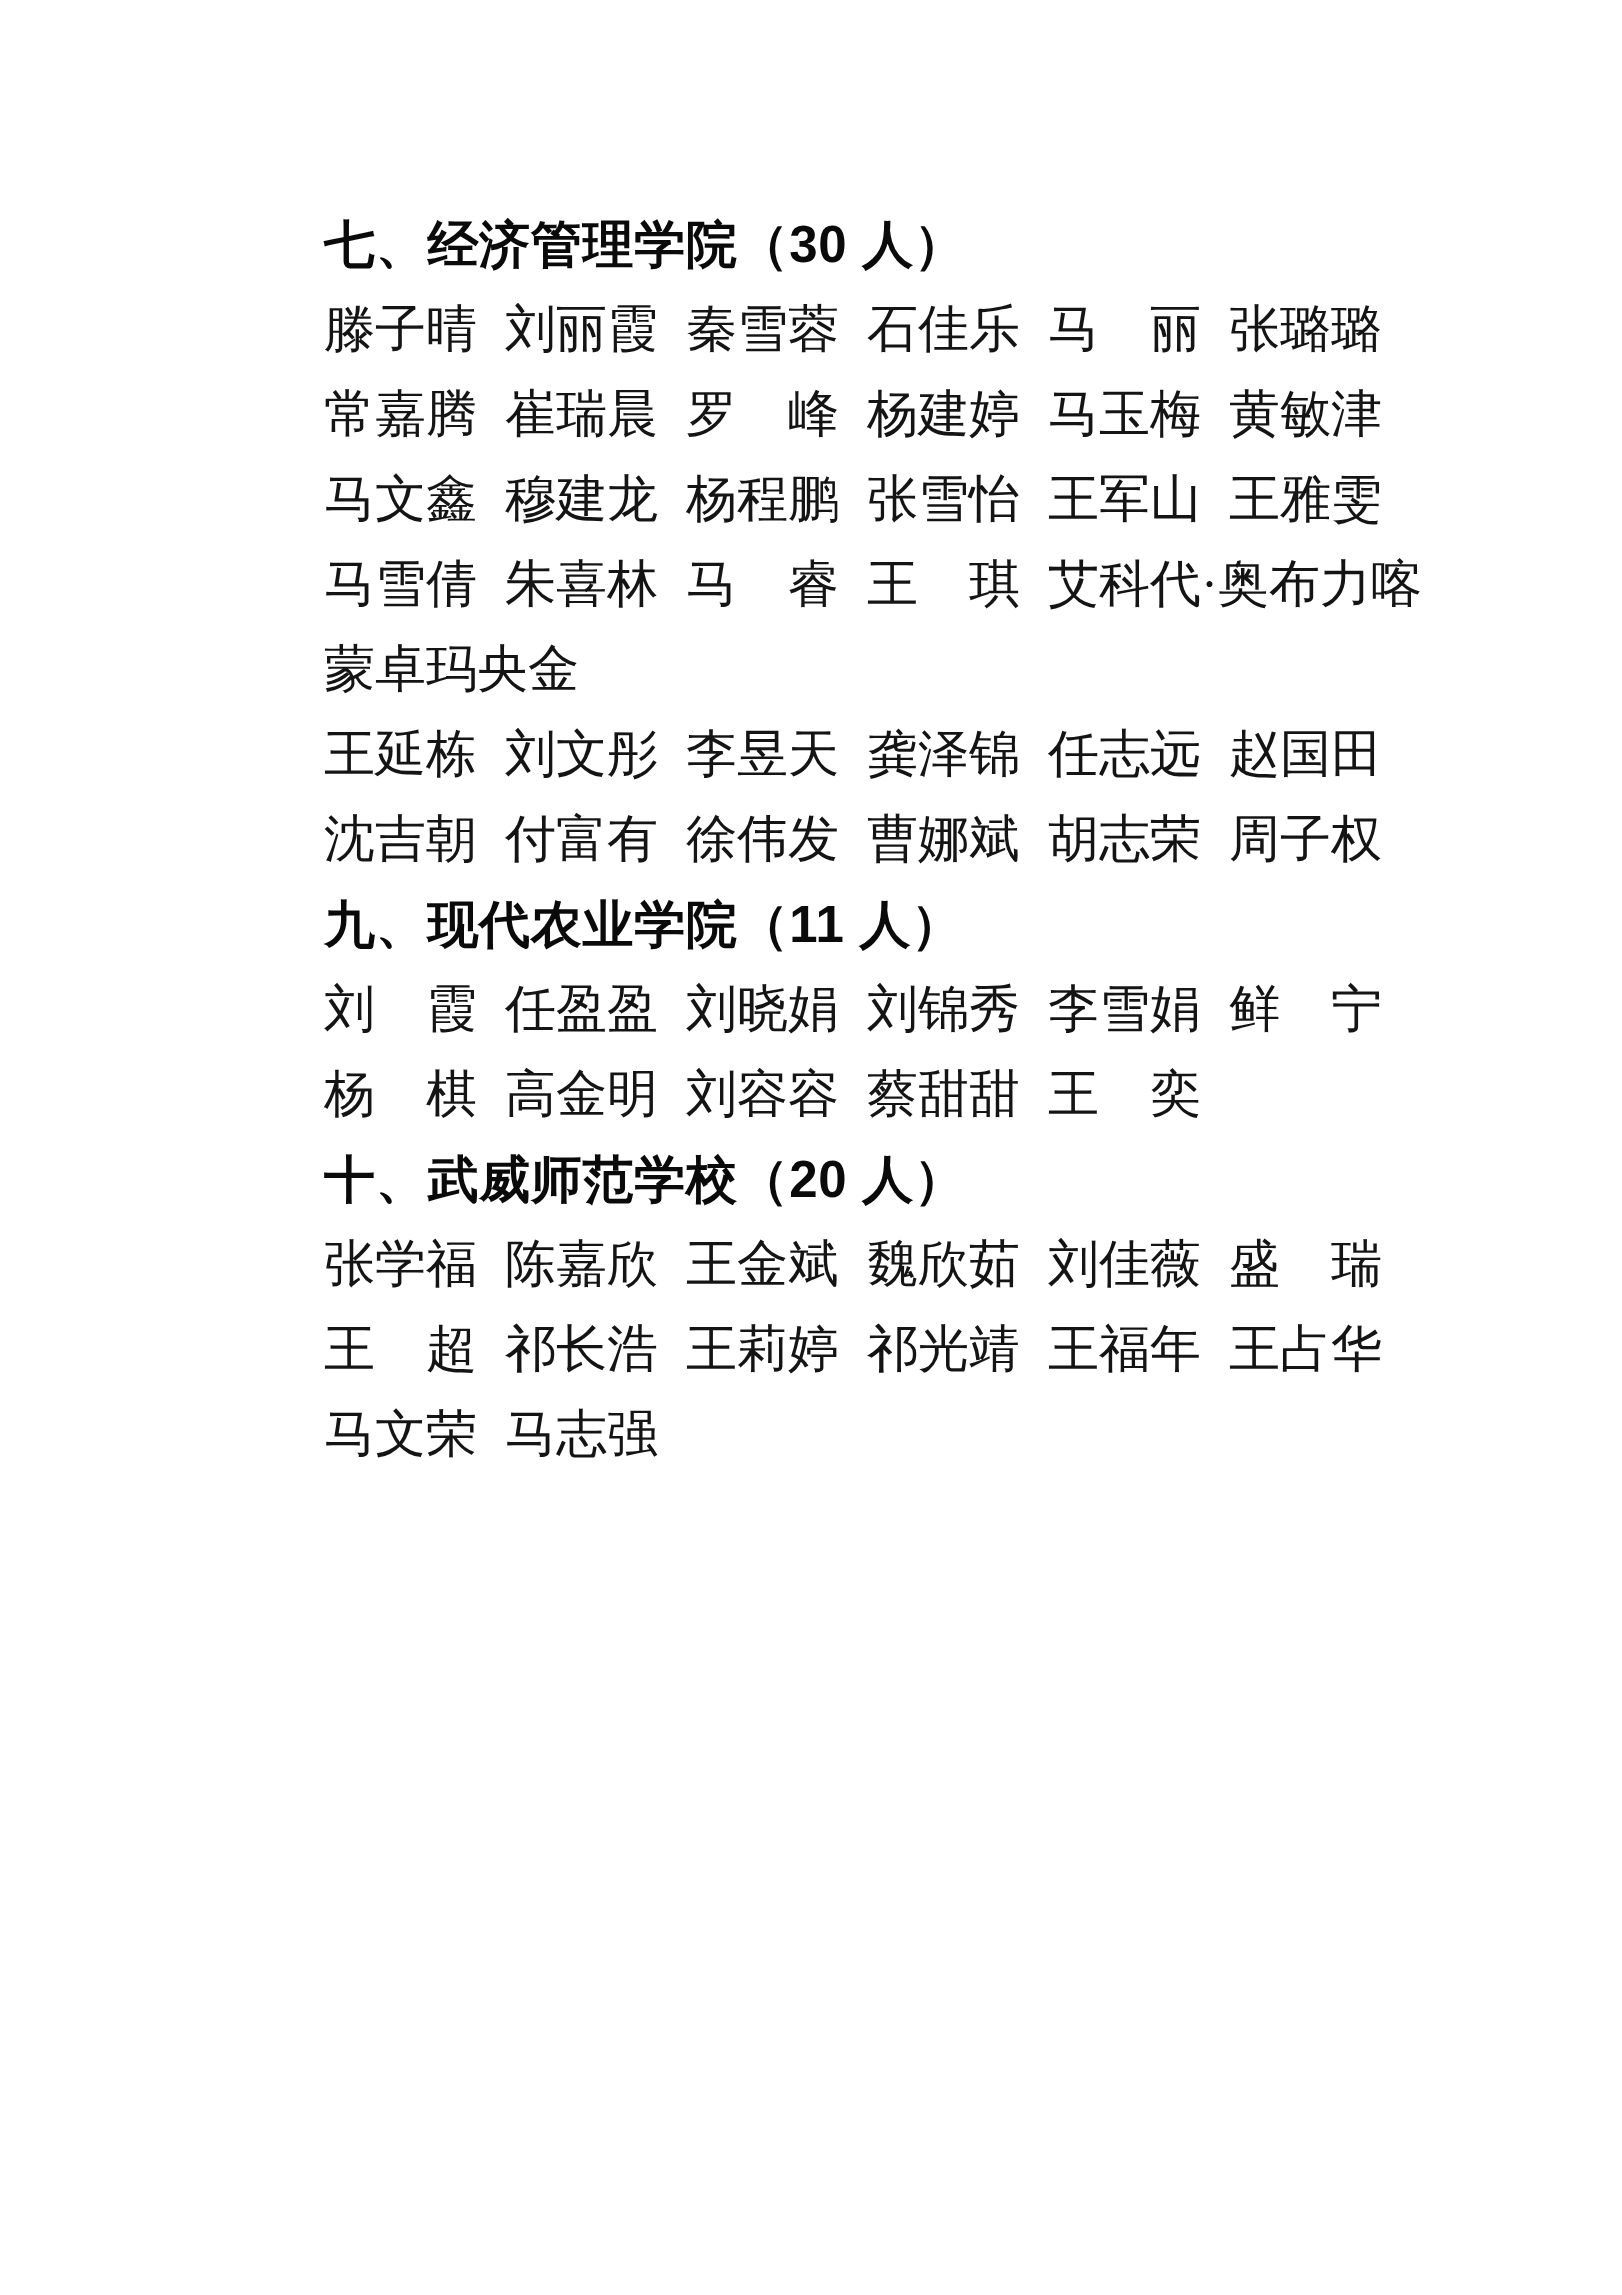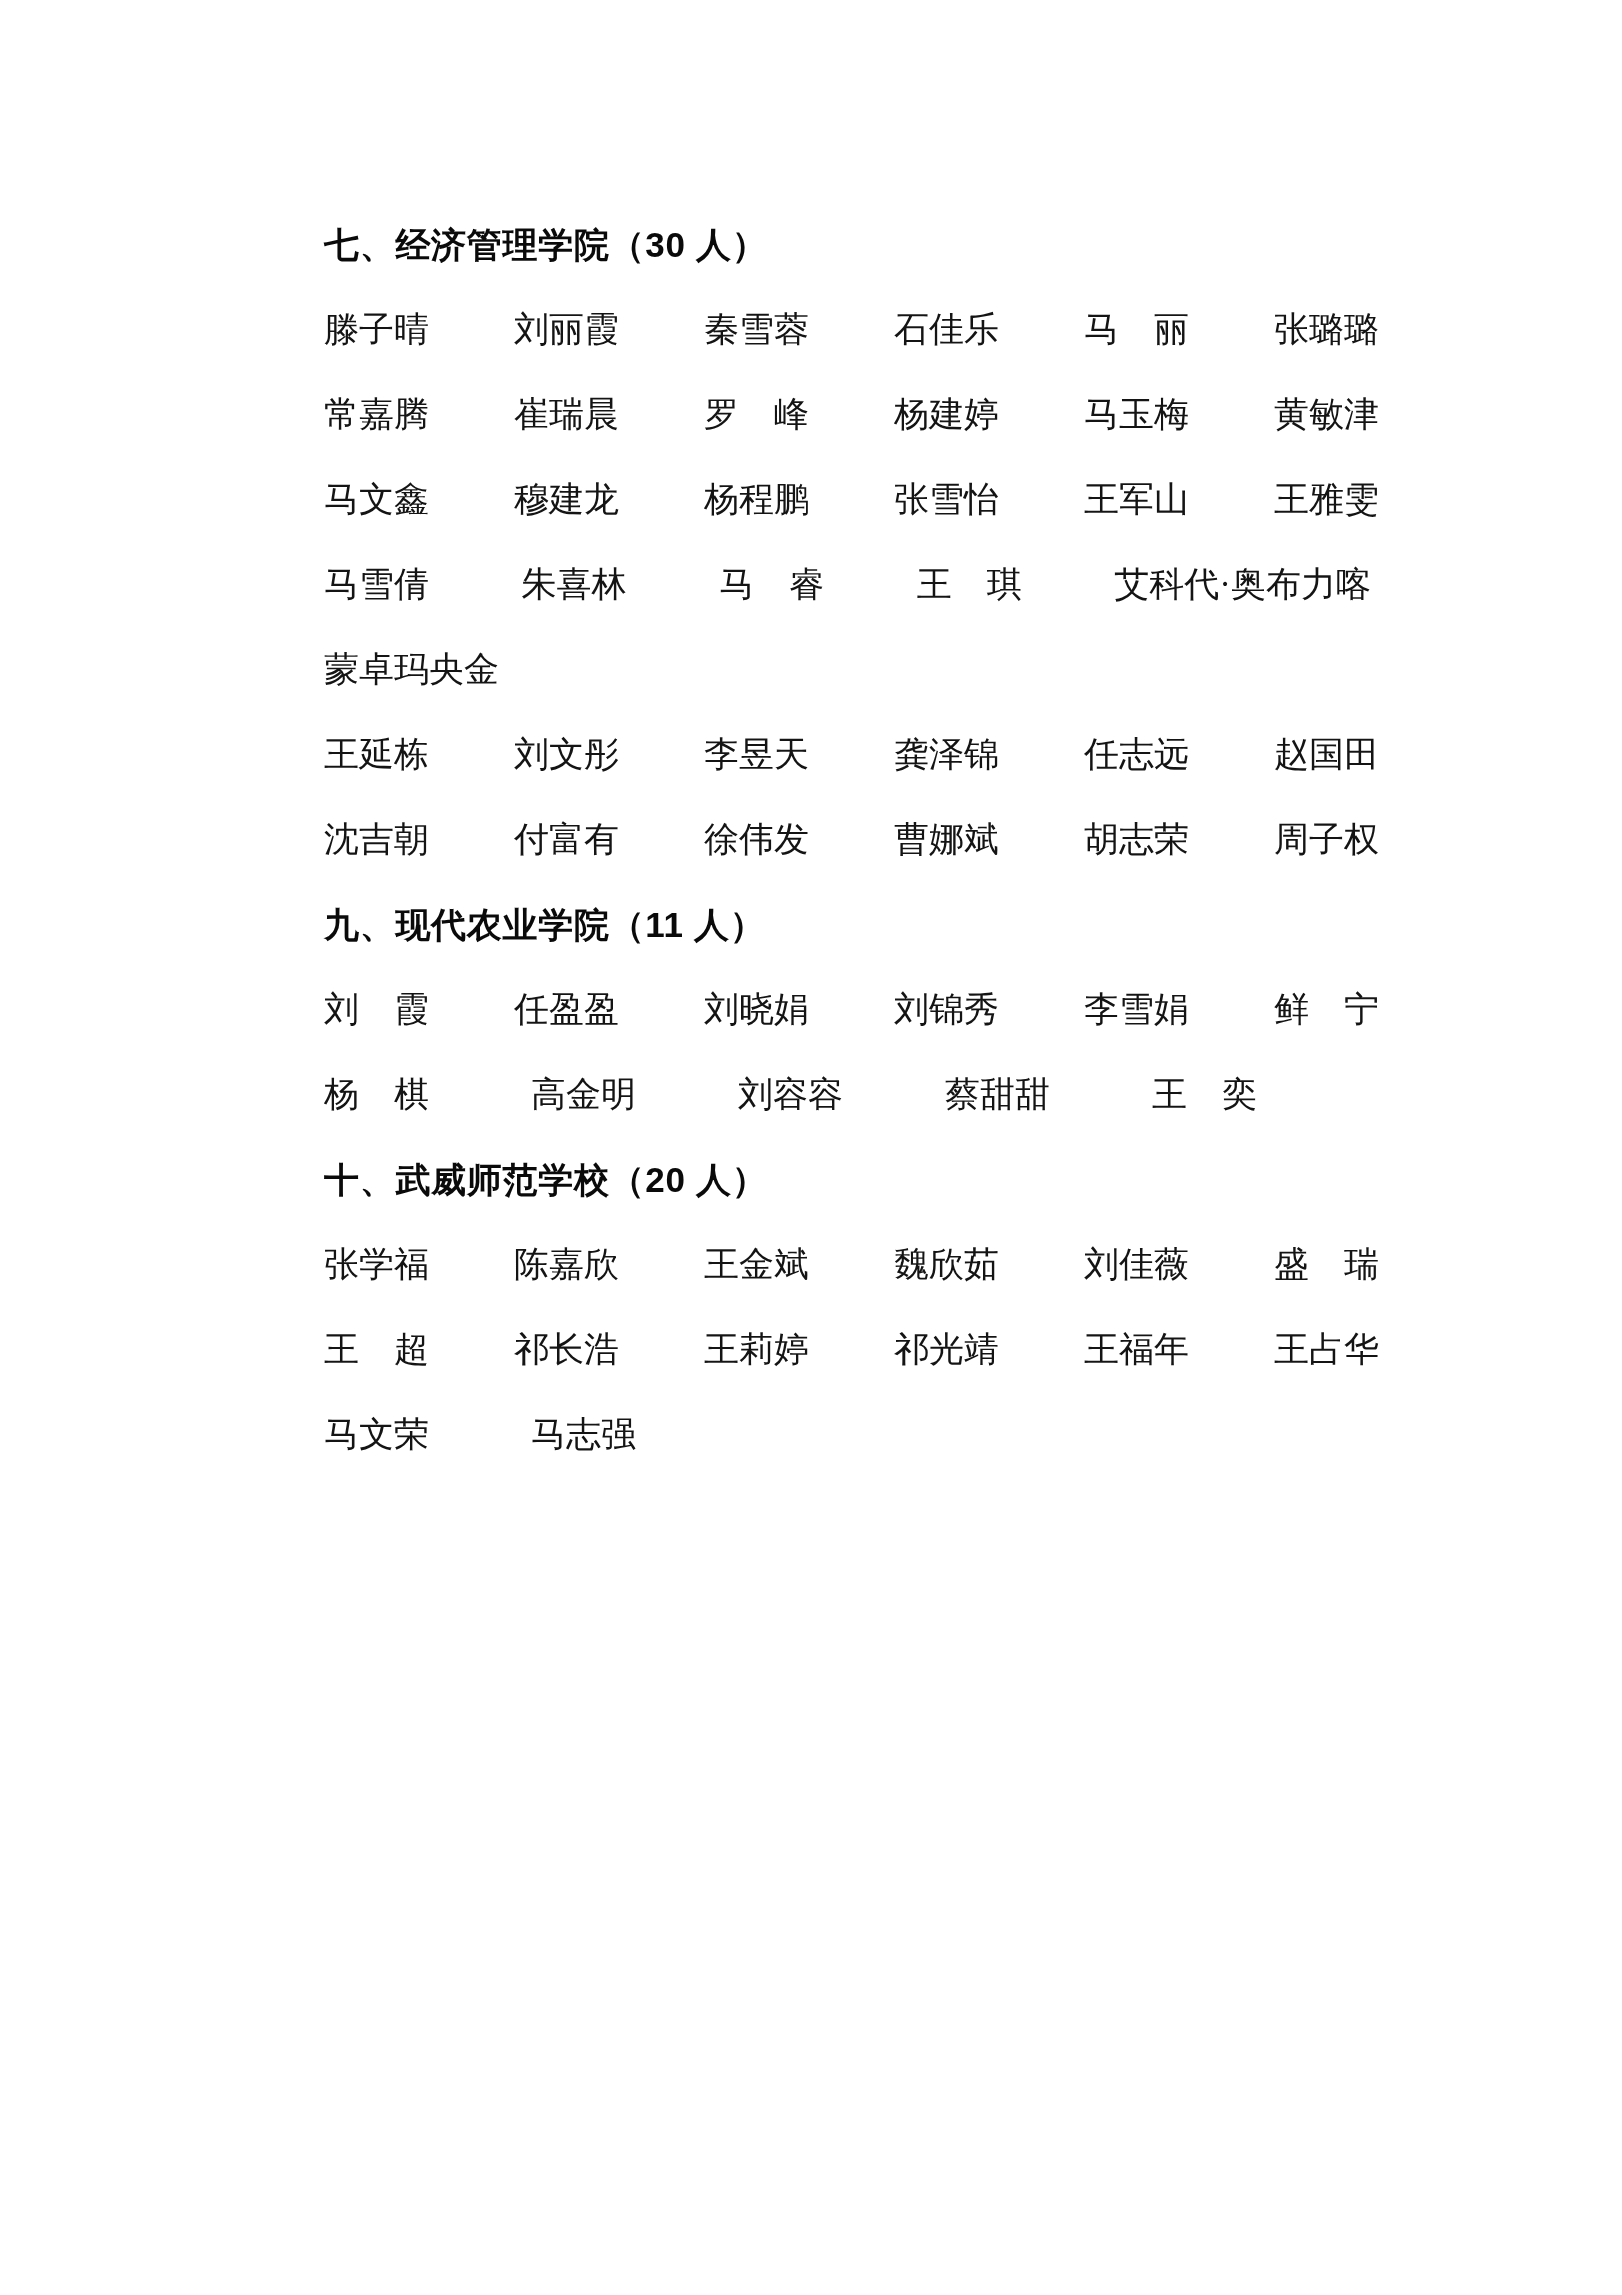--- a/index.html
+++ b/index.html
@@ -17,34 +17,34 @@
   }
   .content {
     position: absolute;
     left: 324px;
     top: 202px;
     width: 1047px;
   }
   .line {
     height: 85px;
     line-height: 85px;
-    font-size: 35px;
+    font-size: 51px;
     white-space: pre;
   }
   .heading {
     font-family: "Liberation Sans", "DejaVu Sans", sans-serif;
     font-weight: 700;
     letter-spacing: 0.7px;
     color: #0a0a0a;
   }
   .name-row {
     display: flex;
     flex-direction: row;
     justify-content: flex-start;
-    gap: 85px;
+    gap: 59px;
     font-family: "Liberation Serif", "DejaVu Serif", serif;
     color: #141414;
   }
   .name-cell {
     display: block;
     width: 122px;
     white-space: pre;
     overflow: visible;
   }
   .name-cell.wide {

